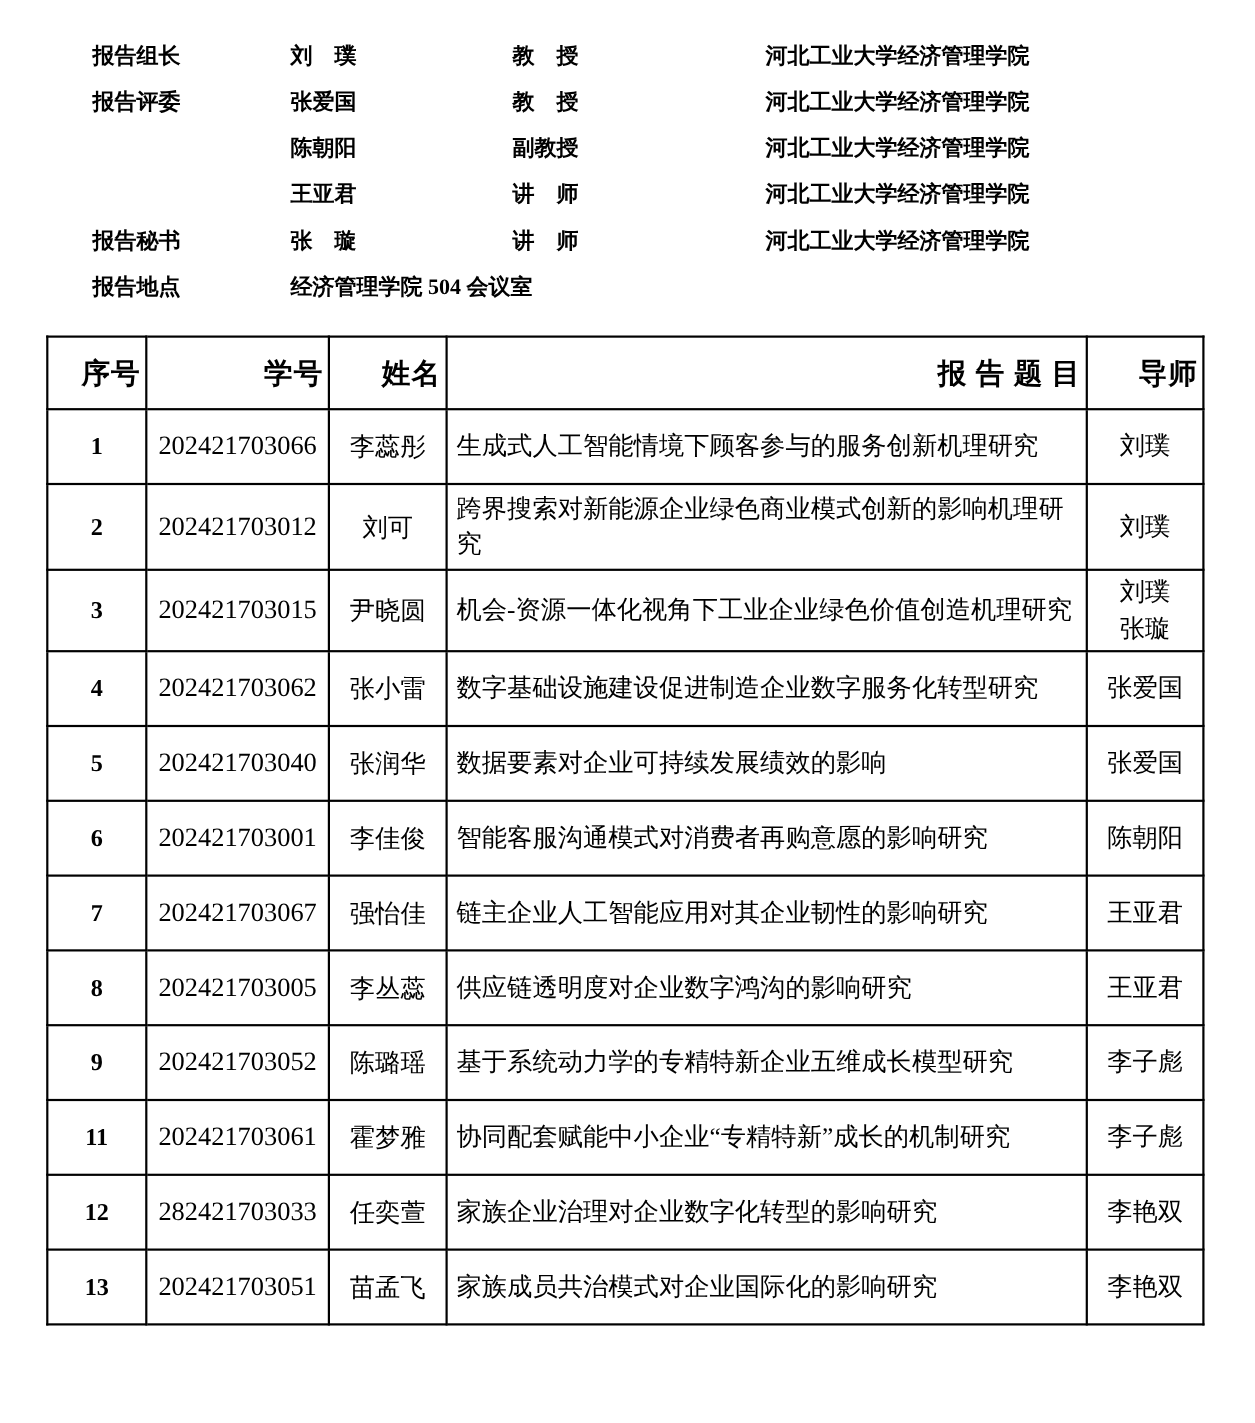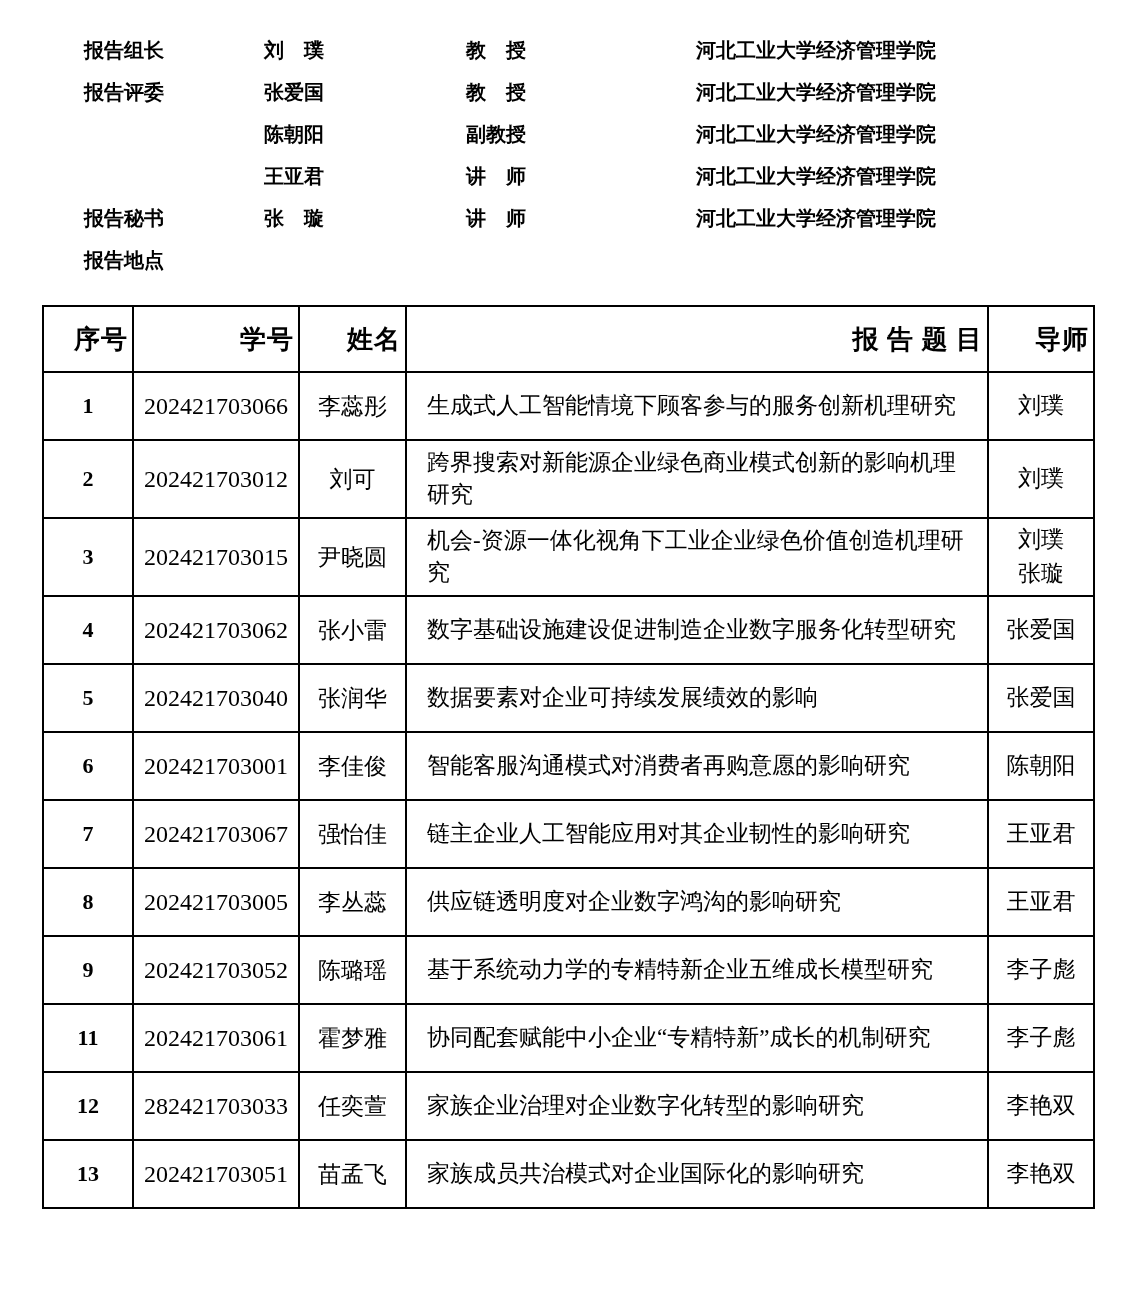--- a/index.html
+++ b/index.html
@@ -50,21 +50,21 @@
     height: 60px;
     font-size: 26px;
     font-weight: bold;
     text-align: right;
     letter-spacing: 1px;
   }
   .report-table td { height: 54px; font-size: 23px; }
   td.cell-no    { text-align: center; font-weight: bold; font-size: 22px; }
   td.cell-id    { text-align: center; font-size: 24px; border-radius: 13px; }
   td.cell-name  { text-align: center; border-radius: 19px; }
-  td.cell-title { text-align: left; padding: 6px 20px; line-height: 32px; }
+  td.cell-title { text-align: left; padding: 6px 8px; line-height: 32px; }
   td.cell-adv   { text-align: center; white-space: pre-line; line-height: 34px; margin-top: 23px; }
 </style>
 </head>
 <body>
 
 <div class="page">
 
   <div class="info-block">
     <div class="info-row">
       <span class="info-label">报告组长</span>
@@ -91,20 +91,21 @@
       <span class="info-org">河北工业大学经济管理学院</span>
     </div>
     <div class="info-row">
       <span class="info-label">报告秘书</span>
       <span class="info-name">张　璇</span>
       <span class="info-title">讲　师</span>
       <span class="info-org">河北工业大学经济管理学院</span>
     </div>
     <div class="info-row">
       <span class="info-label">报告地点</span>
+      <span class="info-value">经济管理学院 504 会议室</span>
     </div>
   </div>
 
   <table class="report-table">
     <colgroup>
       <col style="width:90px">
         <col style="width:166px">
         <col style="width:107px">
         <col style="width:582px">
         <col style="width:106px">

